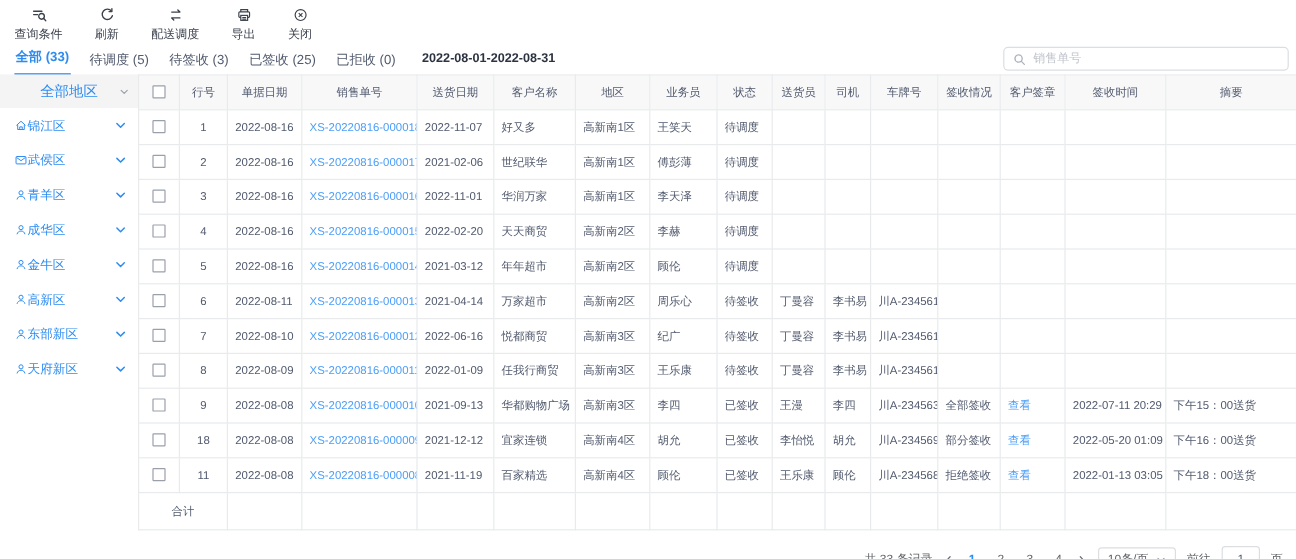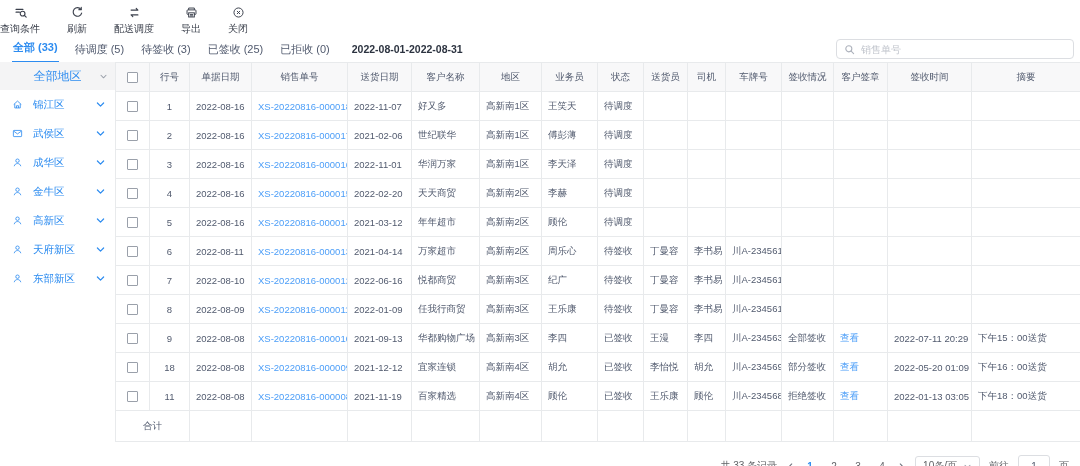--- a/index.html
+++ b/index.html
@@ -6,21 +6,21 @@
   body{
     width:1080px;height:466px;overflow:hidden;
     font-family:"Liberation Sans","DejaVu Sans",sans-serif;
     color:#515a6e;font-size:10px;
     -webkit-font-smoothing:antialiased;
   }
   .icon{display:inline-flex;align-items:center;justify-content:center;line-height:0;}
   .icon svg{display:block;}
 
   
-  .toolbar{display:flex;align-items:flex-start;padding:6px 0 0 0;height:30px;gap:27px;}
+  .toolbar{display:flex;align-items:flex-start;padding:6px 0 0 12px;height:30px;gap:27px;}
   .tb-item{display:flex;flex-direction:column;align-items:center;gap:3px;color:#3b404c;cursor:pointer;}
   .tb-item .icon svg{width:13px;height:13px;}
   .tb-label{font-size:10px;white-space:nowrap;}
 
   
   .tabbar{display:flex;align-items:center;padding:0 6px 0 12px;height:26px;}
   .tabs{display:flex;align-items:flex-end;}
   .tab{font-size:11px;color:#515a6e;margin-right:15px;padding:4px 1px 6px;cursor:pointer;white-space:nowrap;}
   .tab.active{color:var(--accent,#2d8cf0);font-weight:bold;border-bottom:2px solid var(--accent,#2d8cf0);}
   .date-range{font-size:10.5px;font-weight:700;color:#2c3340;margin-left:6px;white-space:nowrap;}
@@ -30,21 +30,21 @@
   .search-box input{border:none;outline:none;font-size:10px;width:100%;color:#515a6e;background:transparent;font-family:inherit;}
   .search-box input::placeholder{color:#c0c4cc;}
 
   
   .content{display:flex;align-items:flex-start;}
   .sidebar{width:115px;flex:none;}
   .sidebar-header{height:28px;background:#f4f4f5;display:flex;align-items:center;justify-content:center;
     position:relative;color:var(--accent,#2d8cf0);font-size:12px;cursor:pointer;}
   .sidebar-header .chev{position:absolute;right:7px;color:#9aa0aa;}
   .side-item{height:29px;display:flex;align-items:center;padding:0 9px 0 12px;color:var(--accent,#2d8cf0);
-    font-size:10.5px;gap:10px;cursor:pointer;}
+    font-size:10.5px;gap:0;cursor:pointer;}
   .side-item .chev{margin-left:auto;}
   .chev svg{width:9px;height:9px;}
   .side-item .icon svg{width:11px;height:11px;}
 
   
   .table-area{flex:1;}
   table{border-collapse:collapse;width:965px;table-layout:fixed;font-size:9.5px;padding-left:46px;}
   th{background:#f8f8f9;color:#515a6e;font-weight:normal;height:28px;border:1px solid #e8eaec;
     text-align:center;padding:0 3px;white-space:nowrap;overflow:hidden;}
   td{height:28px;border:1px solid #e8eaec;padding:0 6px;white-space:nowrap;overflow:hidden;color:#515a6e;}
@@ -181,77 +181,91 @@
             </svg>
           </span>
         </div>
         <div class="side-item">
           <span class="icon ">
             <svg viewBox="0 0 16 16" fill="none" stroke="currentColor" stroke-width="1.2">
               <circle cx="8" cy="5.4" r="2.5"></circle>
               <path d="M3.2 13.4c.6-2.6 2.5-3.9 4.8-3.9s4.2 1.3 4.8 3.9"></path>
             </svg>
           </span>
-          <span>成华区</span>
+          <span>青羊区</span>
           <span class="icon chev">
             <svg viewBox="0 0 16 16" fill="none" stroke="currentColor" stroke-width="1.8" stroke-linecap="round" stroke-linejoin="round">
               <path d="m3.5 5.8 4.5 4.5 4.5-4.5"></path>
             </svg>
           </span>
         </div>
         <div class="side-item">
           <span class="icon ">
             <svg viewBox="0 0 16 16" fill="none" stroke="currentColor" stroke-width="1.2">
               <circle cx="8" cy="5.4" r="2.5"></circle>
               <path d="M3.2 13.4c.6-2.6 2.5-3.9 4.8-3.9s4.2 1.3 4.8 3.9"></path>
             </svg>
           </span>
-          <span>金牛区</span>
+          <span>成华区</span>
           <span class="icon chev">
             <svg viewBox="0 0 16 16" fill="none" stroke="currentColor" stroke-width="1.8" stroke-linecap="round" stroke-linejoin="round">
               <path d="m3.5 5.8 4.5 4.5 4.5-4.5"></path>
             </svg>
           </span>
         </div>
         <div class="side-item">
           <span class="icon ">
             <svg viewBox="0 0 16 16" fill="none" stroke="currentColor" stroke-width="1.2">
               <circle cx="8" cy="5.4" r="2.5"></circle>
               <path d="M3.2 13.4c.6-2.6 2.5-3.9 4.8-3.9s4.2 1.3 4.8 3.9"></path>
             </svg>
           </span>
-          <span>高新区</span>
+          <span>金牛区</span>
           <span class="icon chev">
             <svg viewBox="0 0 16 16" fill="none" stroke="currentColor" stroke-width="1.8" stroke-linecap="round" stroke-linejoin="round">
               <path d="m3.5 5.8 4.5 4.5 4.5-4.5"></path>
             </svg>
           </span>
         </div>
         <div class="side-item">
           <span class="icon ">
             <svg viewBox="0 0 16 16" fill="none" stroke="currentColor" stroke-width="1.2">
               <circle cx="8" cy="5.4" r="2.5"></circle>
               <path d="M3.2 13.4c.6-2.6 2.5-3.9 4.8-3.9s4.2 1.3 4.8 3.9"></path>
             </svg>
           </span>
-          <span>天府新区</span>
+          <span>高新区</span>
           <span class="icon chev">
             <svg viewBox="0 0 16 16" fill="none" stroke="currentColor" stroke-width="1.8" stroke-linecap="round" stroke-linejoin="round">
               <path d="m3.5 5.8 4.5 4.5 4.5-4.5"></path>
             </svg>
           </span>
         </div>
         <div class="side-item">
           <span class="icon ">
             <svg viewBox="0 0 16 16" fill="none" stroke="currentColor" stroke-width="1.2">
               <circle cx="8" cy="5.4" r="2.5"></circle>
               <path d="M3.2 13.4c.6-2.6 2.5-3.9 4.8-3.9s4.2 1.3 4.8 3.9"></path>
             </svg>
           </span>
           <span>东部新区</span>
+          <span class="icon chev">
+            <svg viewBox="0 0 16 16" fill="none" stroke="currentColor" stroke-width="1.8" stroke-linecap="round" stroke-linejoin="round">
+              <path d="m3.5 5.8 4.5 4.5 4.5-4.5"></path>
+            </svg>
+          </span>
+        </div>
+        <div class="side-item">
+          <span class="icon ">
+            <svg viewBox="0 0 16 16" fill="none" stroke="currentColor" stroke-width="1.2">
+              <circle cx="8" cy="5.4" r="2.5"></circle>
+              <path d="M3.2 13.4c.6-2.6 2.5-3.9 4.8-3.9s4.2 1.3 4.8 3.9"></path>
+            </svg>
+          </span>
+          <span>天府新区</span>
           <span class="icon chev">
             <svg viewBox="0 0 16 16" fill="none" stroke="currentColor" stroke-width="1.8" stroke-linecap="round" stroke-linejoin="round">
               <path d="m3.5 5.8 4.5 4.5 4.5-4.5"></path>
             </svg>
           </span>
         </div>
       </div>
   </aside>
 
   <main class="table-area">

